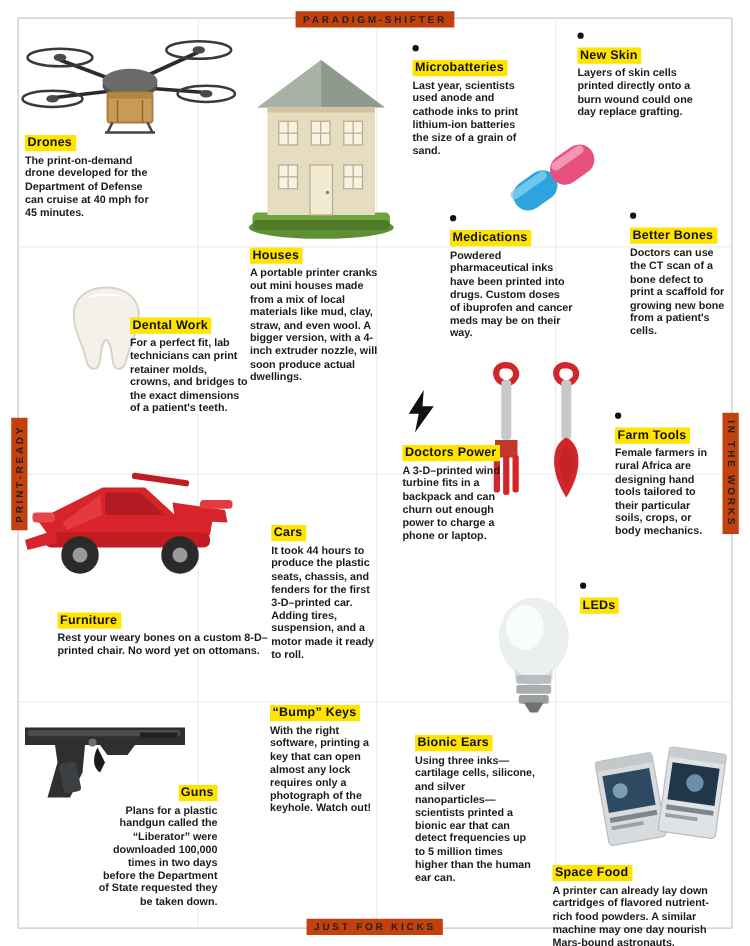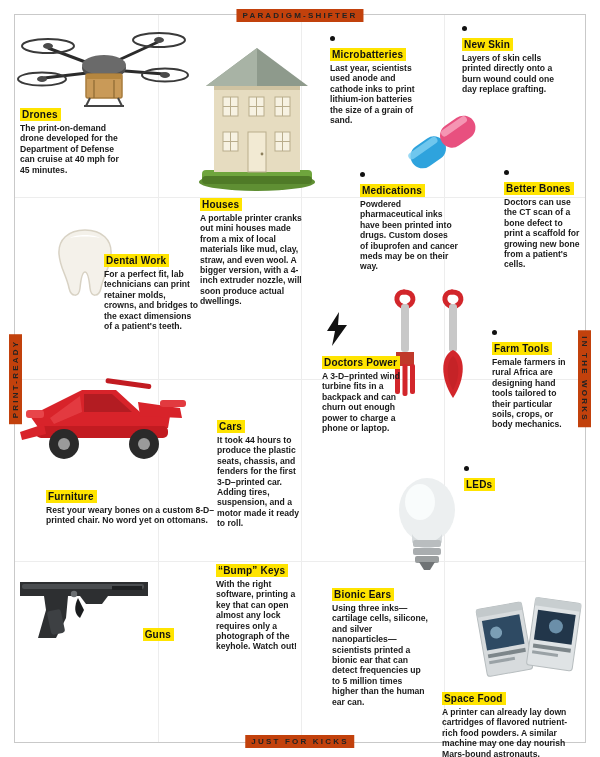--- a/index.html
+++ b/index.html
@@ -356,18 +356,19 @@
   <p>With the right software, printing a key that can open almost any lock requires only a photograph of the keyhole. Watch out!</p>
 </div>
 
 <div class="item" style="left:332px; top:584px; width:96px;">
   <h3>Bionic Ears</h3>
   <p>Using three inks—cartilage cells, silicone, and silver nanoparticles—scientists printed a bionic ear that can detect frequencies up to 5 million times higher than the human ear can.</p>
 </div>
 
 <div class="item" style="left:74px; top:624px; width:100px;text-align:right;">
   <h3>Guns</h3>
+  <p>Plans for a plastic handgun called the “Liberator” were downloaded 100,000 times in two days before the Department of State requested they be taken down.</p>
 </div>
 
 <div class="item" style="left:442px; top:688px; width:136px;">
   <h3>Space Food</h3>
   <p>A printer can already lay down cartridges of flavored nutrient-rich food powders. A similar machine may one day nourish Mars-bound astronauts.</p>
 </div>
 
 </body></html>

